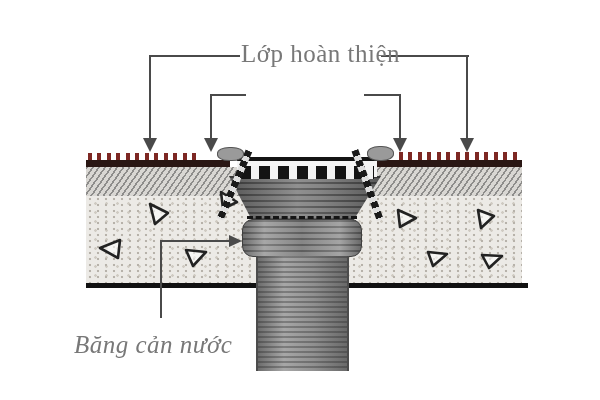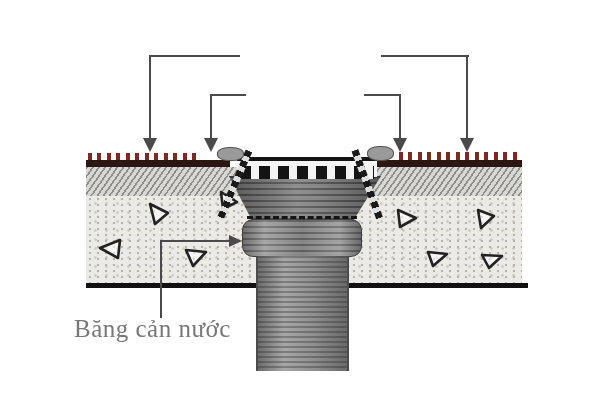--- a/index.html
+++ b/index.html
@@ -130,15 +130,16 @@
   <div class="abs lead-h" style="left:364px;top:94px;width:37px;"></div>
   <div class="abs lead-v" style="left:210px;top:94px;height:45px;"></div>
   <div class="abs lead-v" style="left:399px;top:94px;height:45px;"></div>
   <div class="abs arrow-down" style="left:204px;top:138px;"></div>
   <div class="abs arrow-down" style="left:393px;top:138px;"></div>
 
   <div class="abs lead-v" style="left:160px;top:241px;height:77px;"></div>
   <div class="abs lead-h" style="left:160px;top:240px;width:70px;"></div>
   <div class="abs arrow-right" style="left:229px;top:235px;"></div>
 
-  <div class="abs lbl" style="left:74px;top:316px;">Băng cản nước</div>
+  <div class="abs lbl" style="left:241px;top:41px;">Lớp hoàn thiện</div>
+  <div class="abs lbl" style="left:74px;top:332px;font-style:italic;">Băng cản nước</div>
 
 </div>
 
 </body></html>

